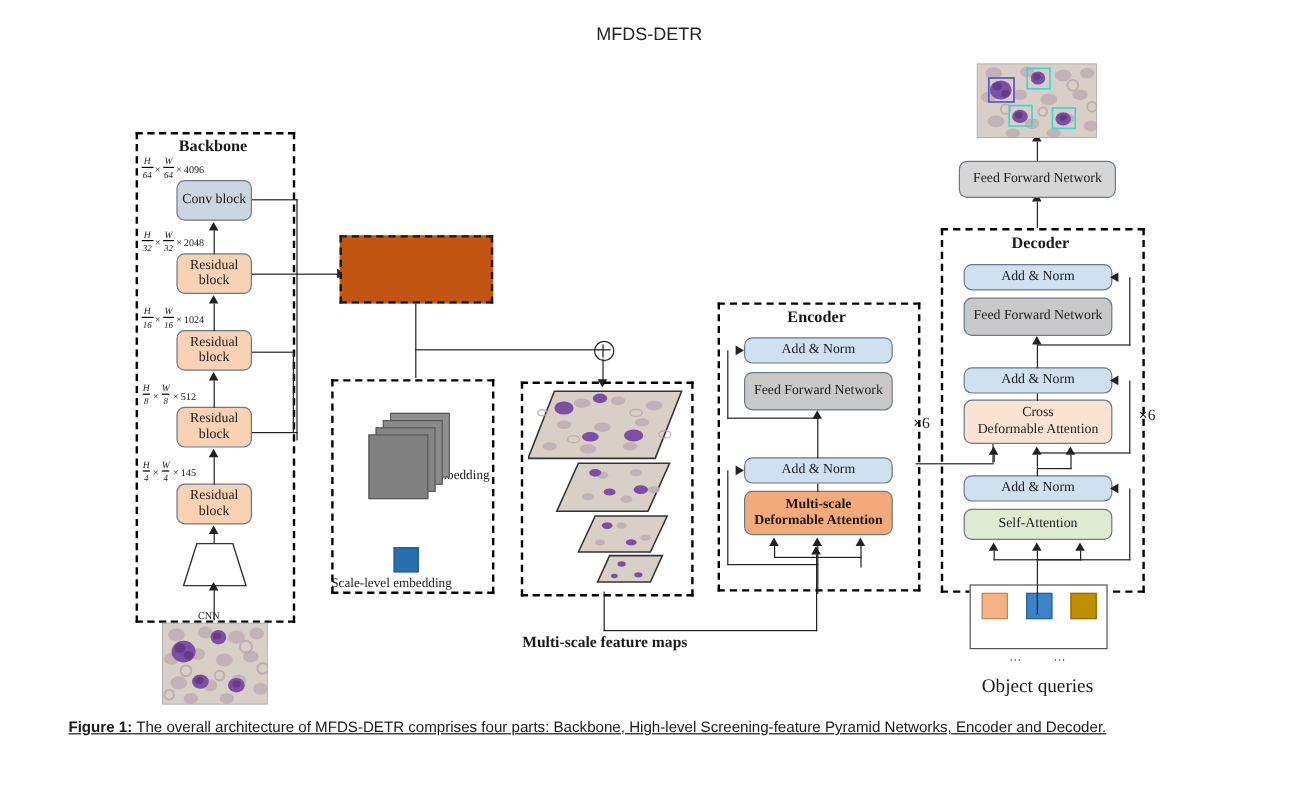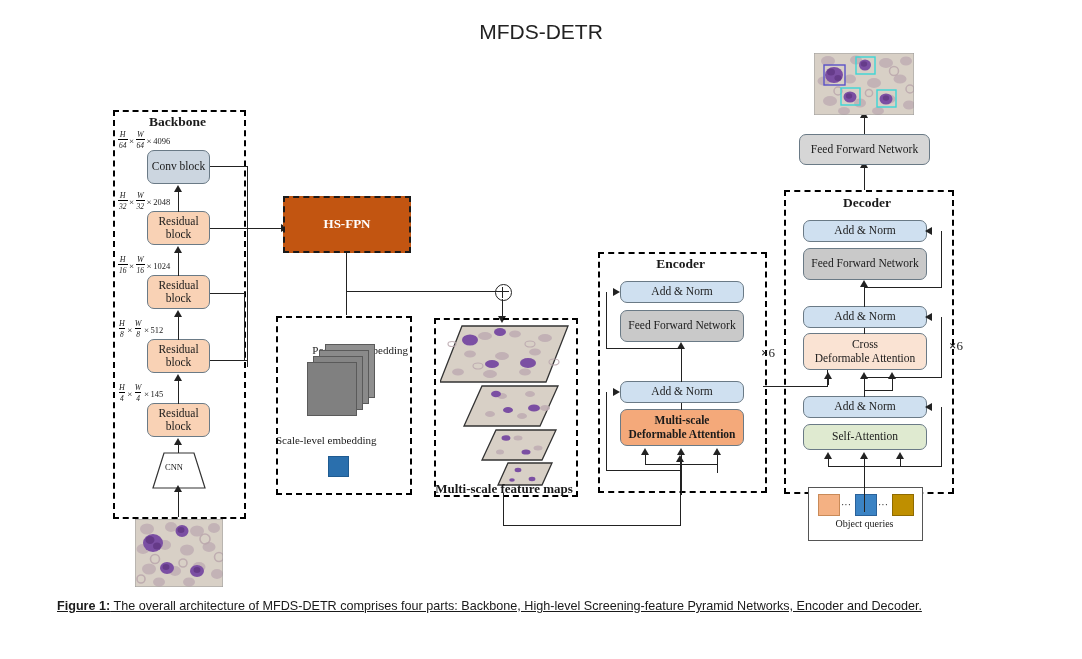--- a/index.html
+++ b/index.html
@@ -1,21 +1,21 @@
 <!DOCTYPE html>
 <html><head>
 <meta charset="utf-8">
 <style>
   html,body{margin:0;padding:0;background:#ffffff;}
   body{width:1082px;height:659px;position:relative;overflow:hidden;
        font-family:"Liberation Serif",serif;color:#1a1a1a;}
   .abs{position:absolute;}
   
   #title{left:0;top:20px;width:1082px;text-align:center;
-         font-family:"Liberation Sans",sans-serif;font-size:21px;color:#222;}
+         font-family:"Liberation Sans",sans-serif;font-size:15px;color:#222;}
   
   .dashgroup{border:2.2px dashed #000;background:transparent;}
   .grouptitle{position:absolute;left:0;width:100%;text-align:center;
               font-weight:bold;font-size:13.5px;font-family:"Liberation Serif",serif;}
   
   .box{position:absolute;border:1px solid #6a7a86;border-radius:7px;
        display:flex;align-items:center;justify-content:center;text-align:center;
        font-size:11.5px;line-height:1.15;box-sizing:border-box;}
   .bold{font-weight:bold;}
   
@@ -33,21 +33,21 @@
            border-right:7px solid #222;}
   
   .dim{position:absolute;font-size:9px;font-family:"Liberation Serif",serif;
        white-space:nowrap;display:flex;align-items:center;gap:1.5px;}
   .frac{display:inline-flex;flex-direction:column;align-items:center;
         font-style:italic;line-height:1;vertical-align:middle;}
   .frac .num{font-size:8px;padding:0 1px;}
   .frac .den{font-size:7.5px;border-top:1px solid #000;padding:2px 1px;}
   .tiny{font-size:8.5px;}
   
-  .lbl{position:absolute;font-size:12px;white-space:nowrap;}
+  .lbl{position:absolute;font-size:12px;white-space:nowrap;margin-top:46px;}
   .lbl.bold{font-weight:bold;}
   
   #caption{left:57px;top:597px;width:970px;
            font-family:"Liberation Sans",sans-serif;font-size:12.6px;
            line-height:1.55;color:#1a1a1a;text-align:justify;text-decoration:underline;}
   #caption b{font-weight:bold;}
   
   .sheet{position:absolute;border:1px solid #5a5a5a;}
   
   .oplus{position:absolute;width:15px;height:15px;border:1.4px solid #222;
@@ -407,21 +407,21 @@
 <div class="x6" style="left:949px;top:338px;">
   <b>×</b><span>6</span>
 </div>
 
 <div class="abs" style="left:808px;top:487px;width:113px;height:52px;border:1px solid #555;background:#fff;"></div>
 <div class="abs" style="left:818px;top:494px;width:20px;height:20px;background:#f4b183;border:1px solid #c98a58;"></div>
 <div class="lbl abs" style="left:841px;top:499px;font-size:10px;">···</div>
 <div class="abs" style="left:855px;top:494px;width:20px;height:20px;background:#3b83c4;border:1px solid #2a6199;"></div>
 <div class="lbl abs" style="left:878px;top:499px;font-size:10px;">···</div>
 <div class="abs" style="left:892px;top:494px;width:20px;height:20px;background:#bf8f00;border:1px solid #8f6b00;"></div>
-<div class="lbl abs" style="left:808px;top:518px;width:113px;text-align:center;font-size:10px;">Object queries</div>
+<div class="lbl abs" style="left:808px;top:518px;width:113px;text-align:center;font-size:16px;">Object queries</div>
 
 <div class="ln lnv" style="left:864px;top:487px;height:25px;"></div>
 
 <div class="ln lnv" style="left:864px;top:168px;height:22px;"></div>
 <div class="arrowup" style="left:860px;top:161px;"></div>
 <div class="box" style="left:799px;top:134px;width:131px;height:31px;background:#d6d6d6;">
   <span>Feed Forward Network</span>
   </div>
 <div class="ln lnv" style="left:864px;top:118px;height:16px;"></div>
 <div class="arrowup" style="left:860px;top:111px;"></div>

